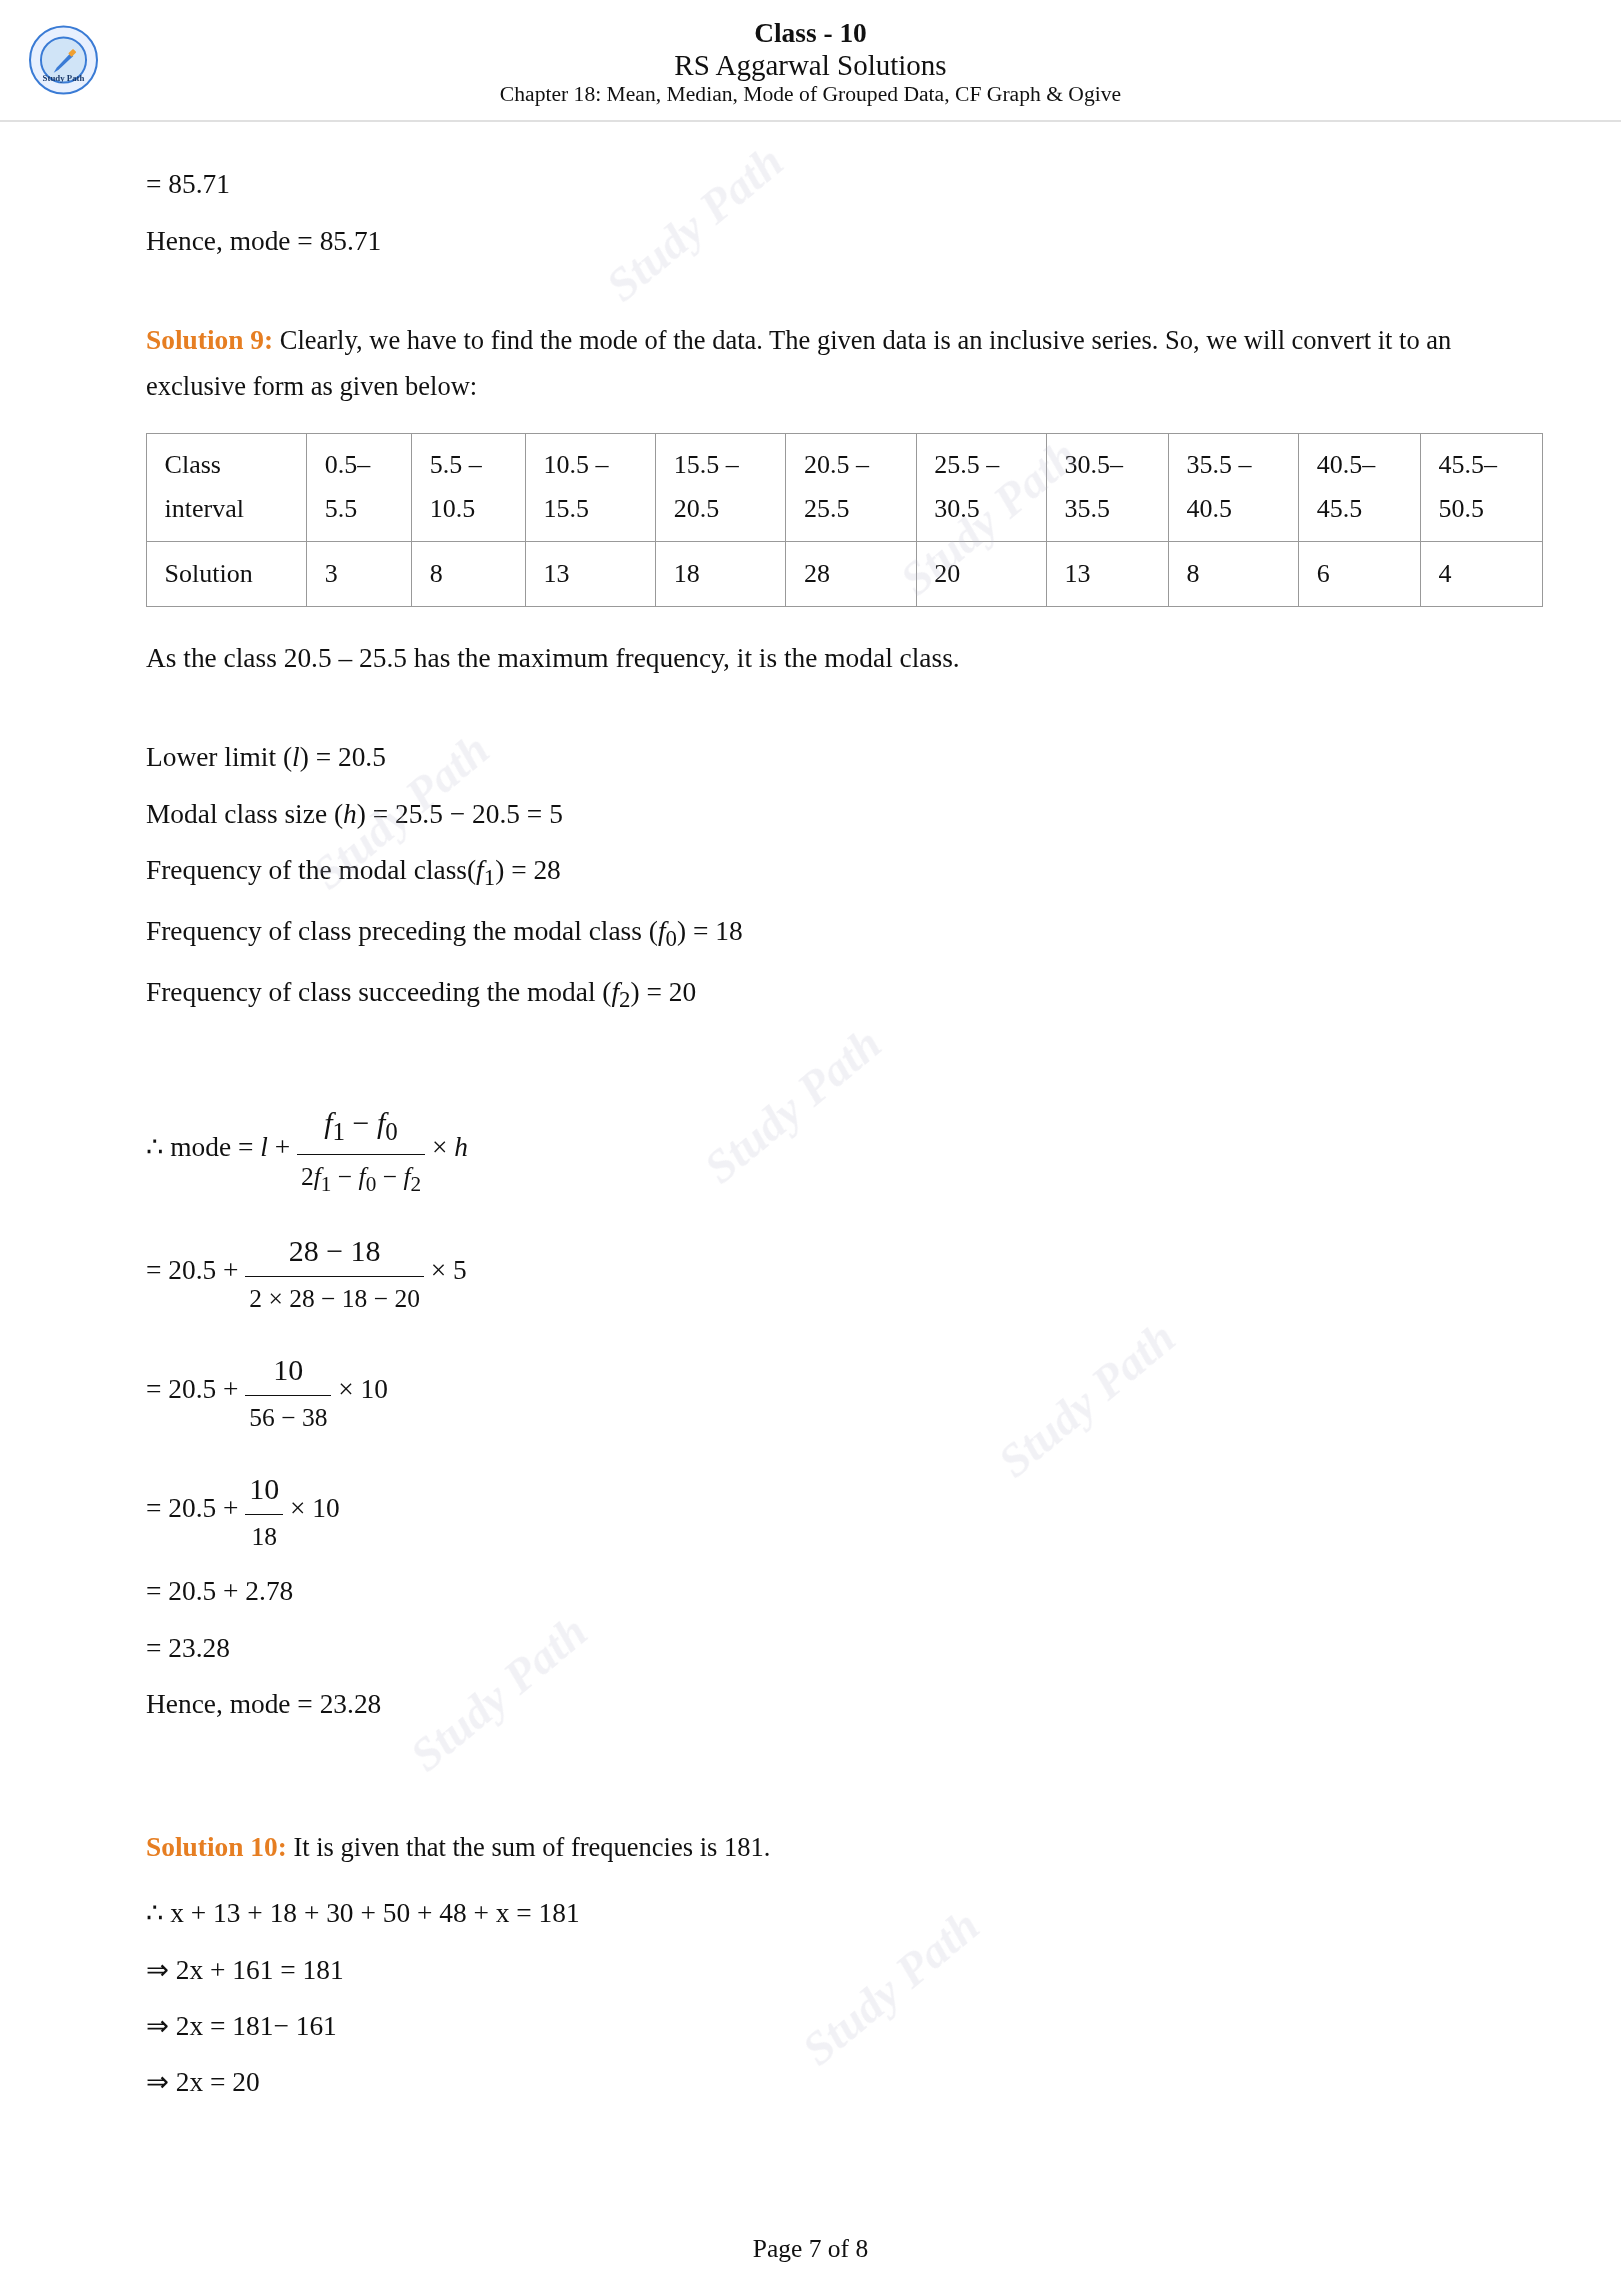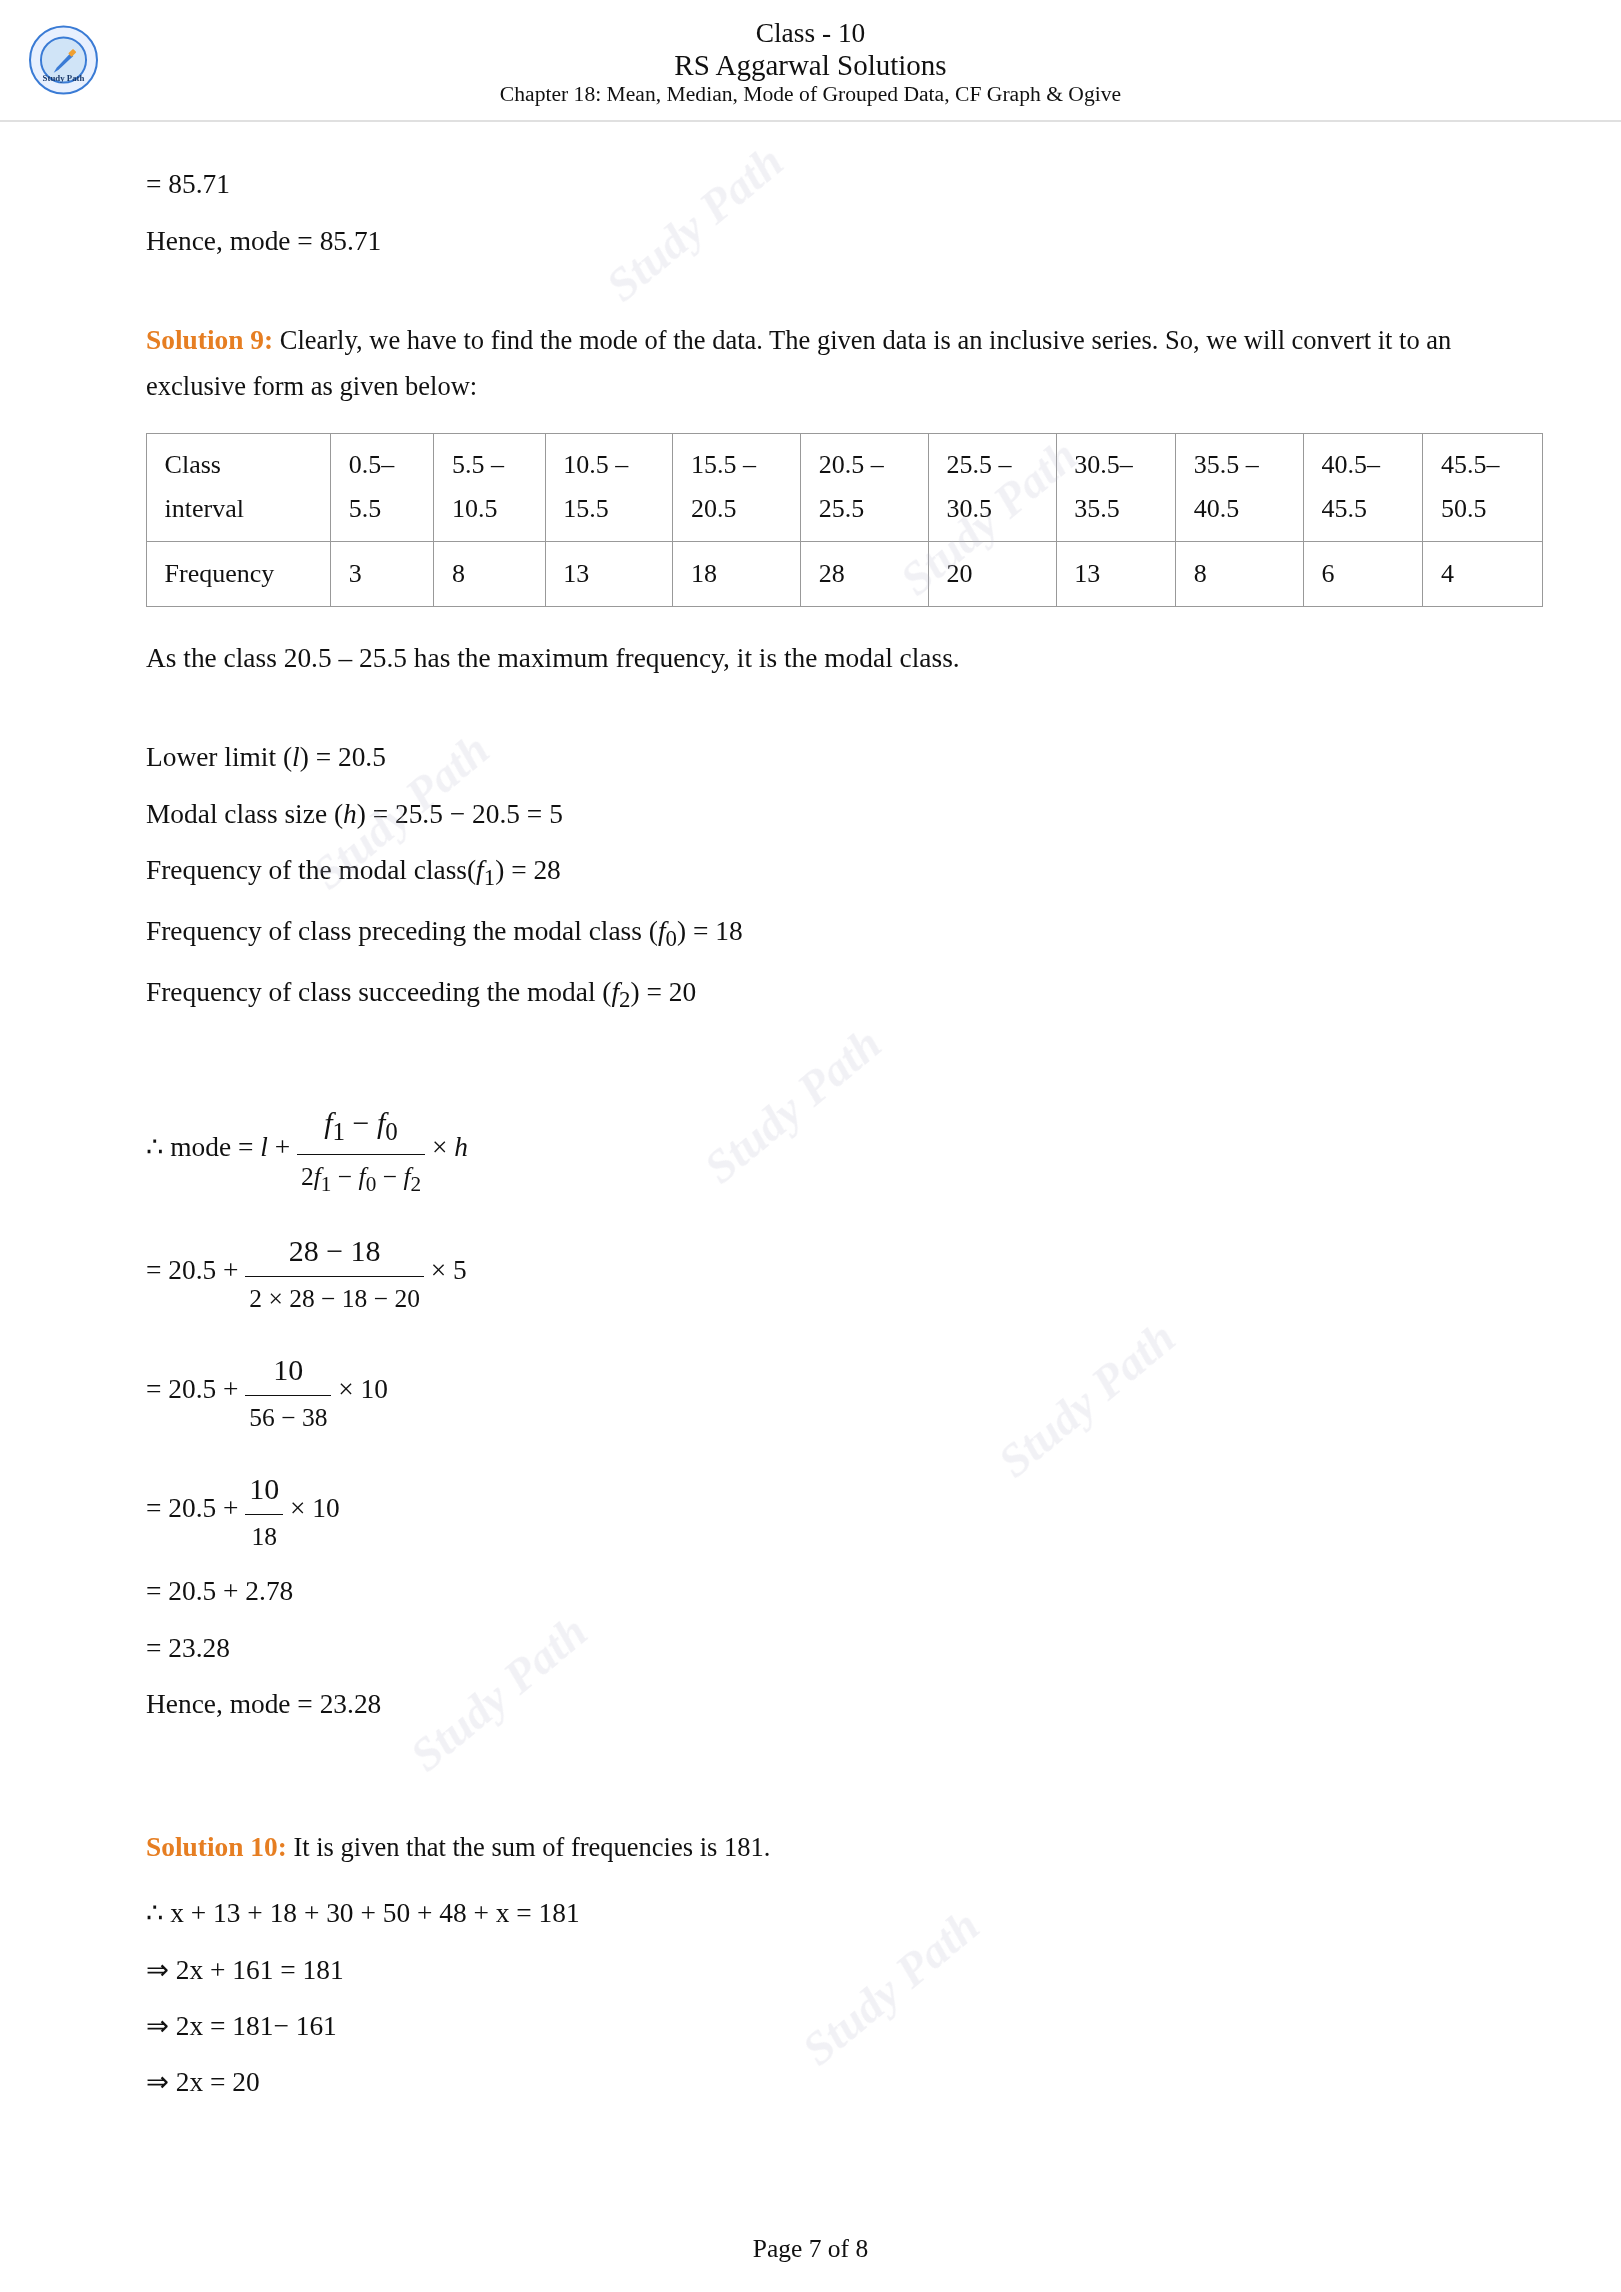--- a/index.html
+++ b/index.html
@@ -52,21 +52,21 @@
       align-items: center;
       justify-content: center;
       overflow: hidden;
       background: #e8f0fe;
     }
     .header-text {
       text-align: center;
     }
     .header-class {
       font-size: 27.4px;
-      font-weight: normal;
+      font-weight: bold;
       color: #111;
       display: block;
     }
     .header-solutions {
       font-size: 29px;
       color: #111;
       display: block;
     }
     .header-chapter {
       font-size: 21.6px;
@@ -219,21 +219,21 @@
         <td>10.5 –<br>15.5</td>
         <td>15.5 –<br>20.5</td>
         <td>20.5 –<br>25.5</td>
         <td>25.5 –<br>30.5</td>
         <td>30.5–<br>35.5</td>
         <td>35.5 –<br>40.5</td>
         <td>40.5–<br>45.5</td>
         <td>45.5–<br>50.5</td>
       </tr>
       <tr>
-        <td>Frequency</td>
+        <td>Solution</td>
         <td>3</td>
         <td>8</td>
         <td>13</td>
         <td>18</td>
         <td>28</td>
         <td>20</td>
         <td>13</td>
         <td>8</td>
         <td>6</td>
         <td>4</td>

